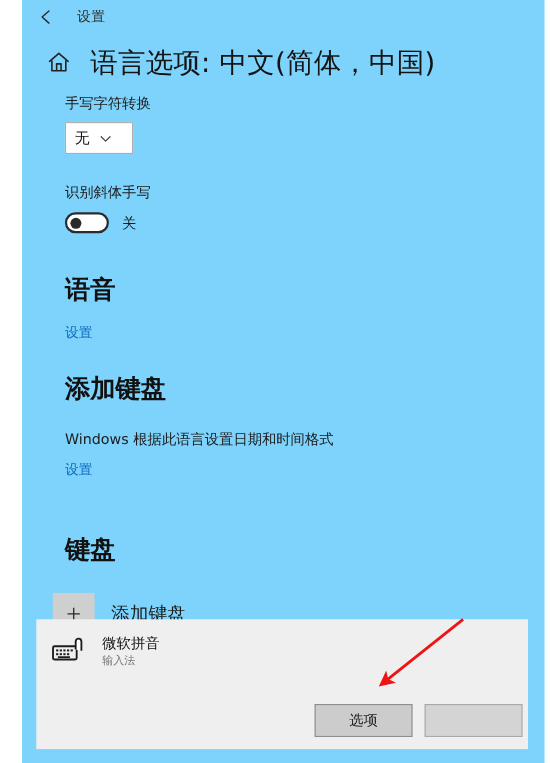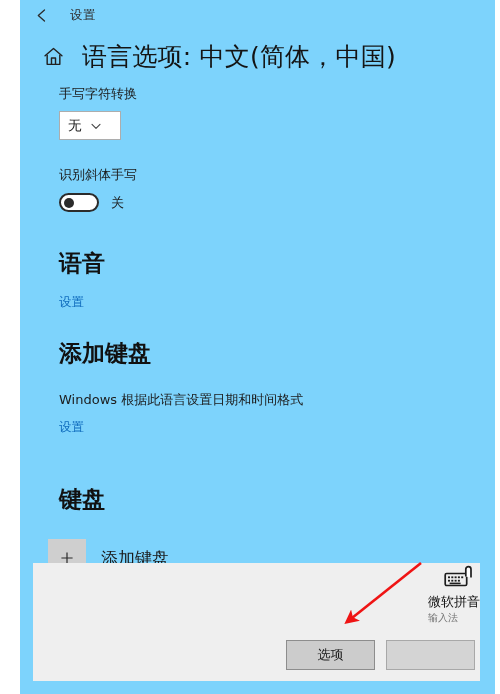--- a/index.html
+++ b/index.html
@@ -179,23 +179,23 @@
   .kb-panel {
     position: absolute;
     left: 13px;
     top: 563px;
     width: 447px;
     height: 118px;
     background: #efefef;
   }
   .kb-item {
     display: flex;
-    align-items: flex-end;
+    align-items: flex-start;
+    padding-top: 14px;
     padding-left: 12px;
-    flex-direction: column;
   }
   .kb-icon {
     width: 38px; height: 30px;
     display: flex;
     align-items: center;
     justify-content: center;
     color: #1d1d1d;
   }
   .kb-texts {
     margin-left: 10px;

